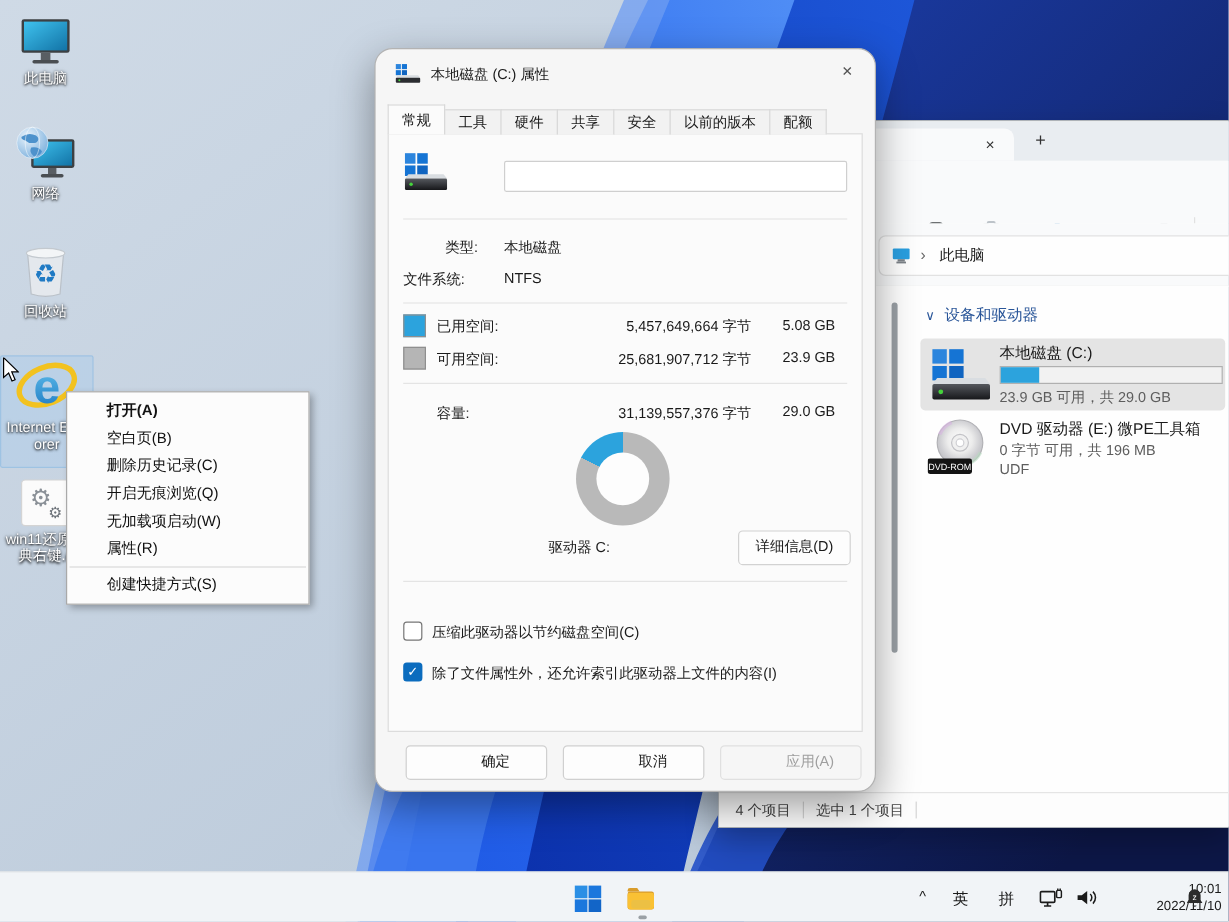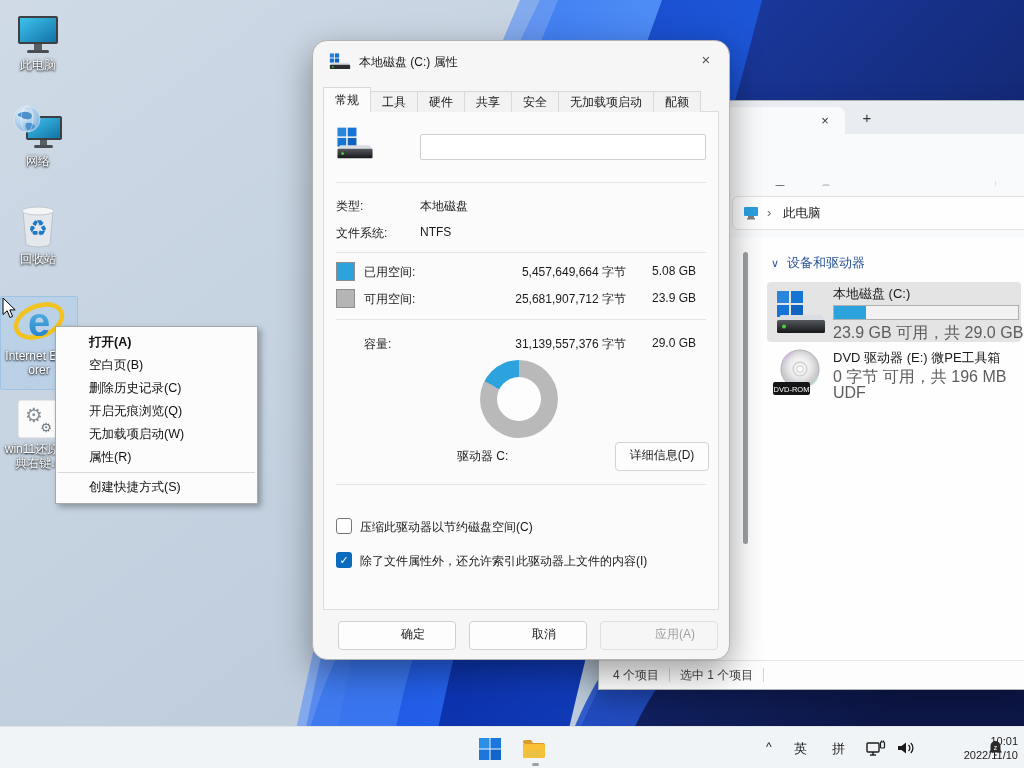--- a/index.html
+++ b/index.html
@@ -68,21 +68,21 @@
   #breadcrumb .crumb-txt{position:absolute;left:50px;top:0;line-height:32px;font-size:12.5px;color:#1a1a1a;}
   #breadcrumb .crumb-chev{position:absolute;left:34px;top:0;line-height:31px;font-size:13px;color:#666;}
   #exp-content{left:0;top:137px;right:0;bottom:28px;background:#fefefe;}
   #nav-scrollbar{position:absolute;left:144px;top:14px;width:5px;height:292px;background:#9aa0a5;border-radius:3px;}
   .nav-chev{position:absolute;left:128px;font-size:10px;color:#9a9a9a;}
   #group-header{position:absolute;left:172px;top:16px;font-size:13px;color:#2a5699;}
   #group-header .gchev{margin-right:8px;font-size:11px;}
   .drive-row{position:absolute;left:168px;right:4px;height:60px;border-radius:4px;}
   .drive-row.selected{background:#e4e4e4;}
   .drv-name{position:absolute;left:66px;top:3px;font-size:13px;color:#191919;white-space:nowrap;}
-  .drv-cap{position:absolute;left:66px;font-size:16px;color:#5d5d5d;white-space:nowrap;}
+  .drv-cap{position:absolute;left:66px;font-size:12px;color:#5d5d5d;white-space:nowrap;}
   #usage-bar{position:absolute;left:66px;top:23px;right:2px;height:13px;background:#f2f2f2;border:1px solid #b0b0b0;}
   #usage-bar .fill{height:100%;}
   #exp-statusbar{left:0;right:0;bottom:0;height:28px;background:#fdfdfd;border-top:1px solid #e5e5e5;
     display:flex;align-items:center;font-size:12px;color:#444;}
   .st-div{width:1px;height:14px;background:#d4d4d4;margin:0 10px;}
   
   #taskbar{left:0;top:726px;width:1024px;height:42px;background:#f1f4f7;border-top:1px solid rgba(0,0,0,.06);z-index:50;}
   .tb-ic{position:absolute;top:9px;width:26px;height:26px;}
   #tb-indicator{position:absolute;left:532px;top:36px;width:7px;height:3px;border-radius:2px;background:#9aa0a5;}
   .tray-txt{position:absolute;top:13px;font-size:13px;color:#1b1b1b;}
@@ -317,37 +317,37 @@
       </svg>
       <div id="dlg-title" class="abs">本地磁盘 (C:) 属性</div>
       <div id="dlg-close" class="abs">×</div>
     </div>
     <div id="dlg-tabs" class="abs">
       <div class="tab active">常规</div>
       <div class="tab">工具</div>
       <div class="tab">硬件</div>
       <div class="tab">共享</div>
       <div class="tab">安全</div>
-      <div class="tab">无加载项启动</div>
+      <div class="tab">以前的版本</div>
       <div class="tab">配额</div>
     </div>
     <div id="dlg-panel" class="abs">
       <svg width="38" height="34" style="position:absolute;left:12px;top:14px;" viewBox="0 0 52 46">
         <rect x="2" y="2" width="12" height="12" fill="#2c85dd"></rect>
           <rect x="16" y="2" width="12" height="12" fill="#1574d4"></rect>
         <rect x="2" y="16" width="12" height="12" fill="#1574d4"></rect>
           <rect x="16" y="16" width="12" height="12" fill="#1064c0"></rect>
         <path d="M6 26 L46 26 L50 31 L2 31 Z" fill="#d9dde1"></path>
         <rect x="2" y="31" width="48" height="13" rx="1.5" fill="url(#drv)"></rect>
         <circle cx="9" cy="37.5" r="2" fill="#46d43c"></circle>
       </svg>
       <input id="label-input" type="text" value="" style="">
       <div class="sep" style="top:70px;"></div>
 
-      <div class="flabel" style="top:86px;">类型:</div>
+      <div class="flabel" style="top:86px;margin-left:35px;">类型:</div>
       <div class="fvalue" style="top:86px;">本地磁盘</div>
       <div class="flabel" style="top:113px;">文件系统:</div>
       <div class="fvalue" style="top:113px;">NTFS</div>
       <div class="sep" style="top:140px;"></div>
 
       <div class="sq" style="top: 150px; background: rgb(44, 163, 221);"></div>
       <div class="ulabel" style="top:152px;">已用空间:</div>
       <div class="bytes" style="top:152px;">5,457,649,664 字节</div>
       <div class="gbs" style="top:152px;">5.08 GB</div>
 

